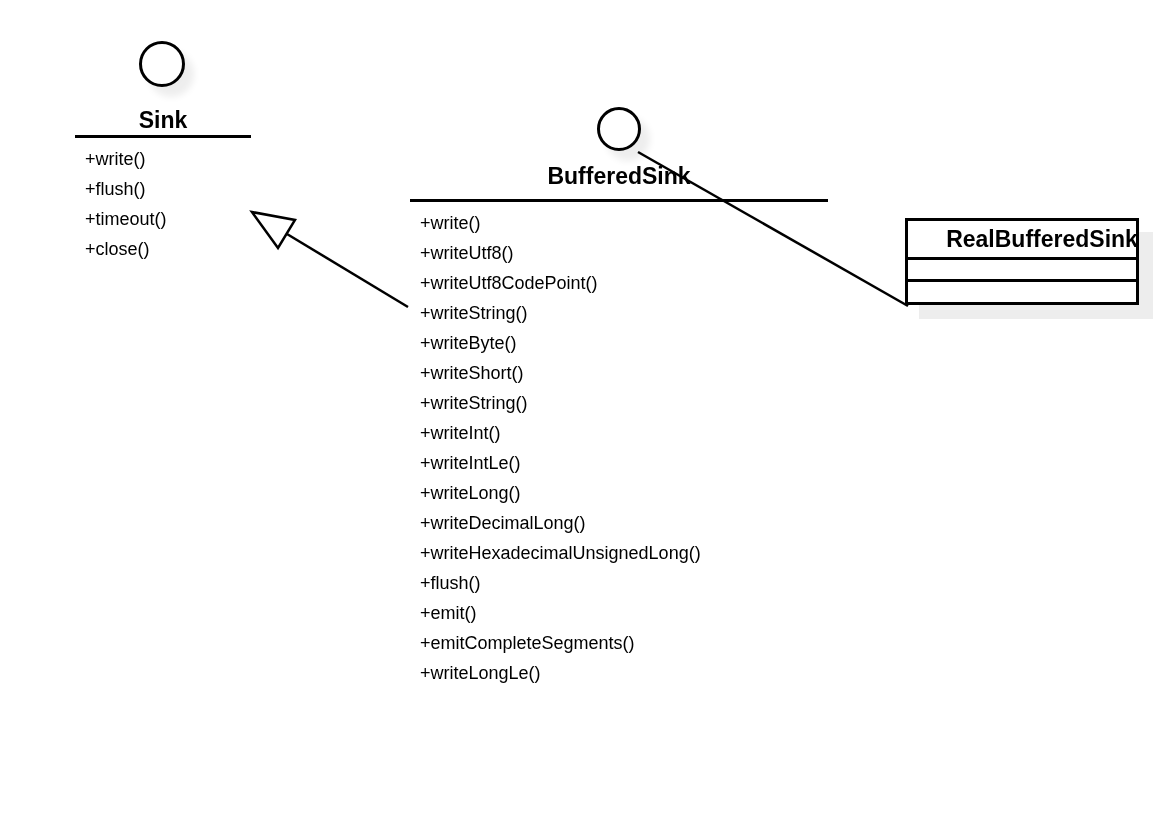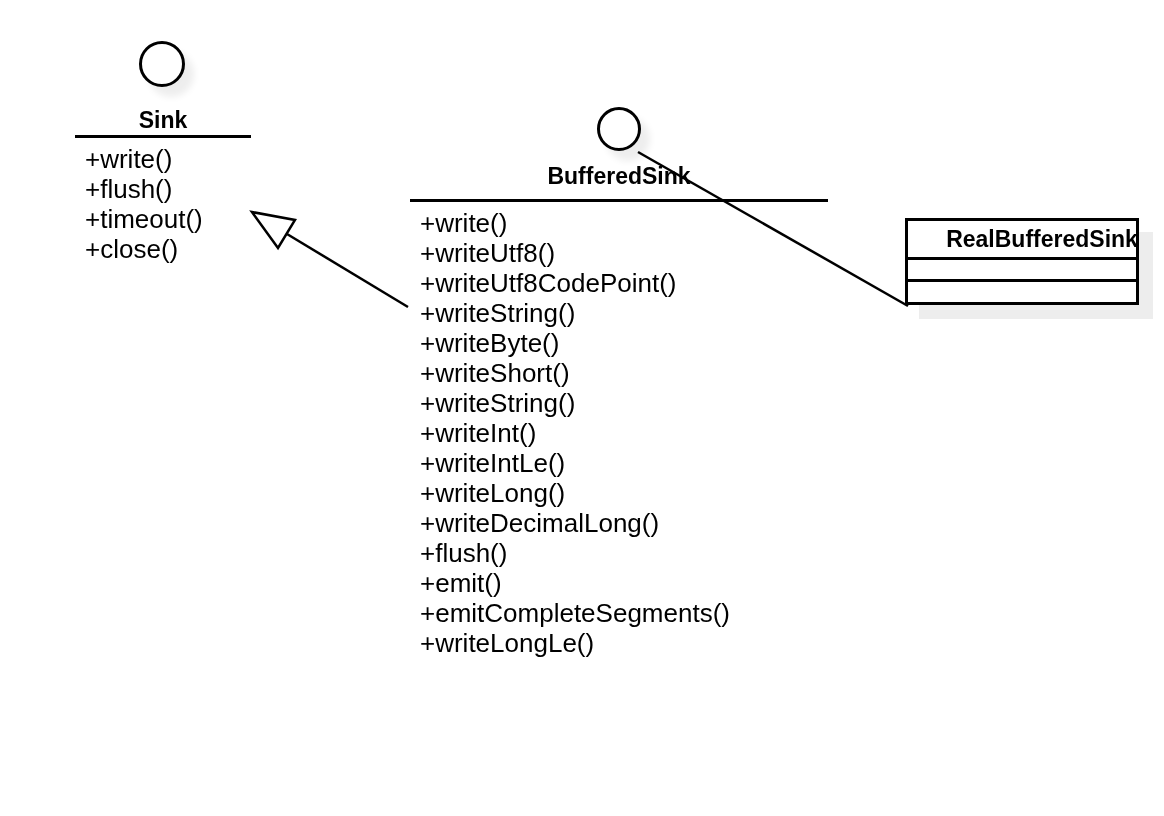--- a/index.html
+++ b/index.html
@@ -42,21 +42,21 @@
   .iface-rule {
     position: absolute;
     background: #000;
     height: 3px;
   }
   #sink-rule { left: 75px; top: 135px; width: 176px; }
   #bufferedsink-rule { left: 410px; top: 199px; width: 418px; }
 
   .method-list {
     position: absolute;
-    font-size: 26px;
+    font-size: 18px;
     line-height: 30px;
     white-space: nowrap;
   }
   #sink-methods { left: 85px; top: 144px; }
   #bufferedsink-methods { left: 420px; top: 208px; }
 
   
   .class-box {
     position: absolute;
     box-sizing: border-box;
@@ -136,20 +136,21 @@
 
         <div class="method">+writeInt()</div>
 
         <div class="method">+writeIntLe()</div>
 
         <div class="method">+writeLong()</div>
 
 
         <div class="method">+writeDecimalLong()</div>
 
+        <div class="method">+writeHexadecimalUnsignedLong()</div>
 
         <div class="method">+flush()</div>
 
         <div class="method">+emit()</div>
 
         <div class="method">+emitCompleteSegments()</div>
 
         <div class="method">+writeLongLe()</div>
       </div>
   </div>

